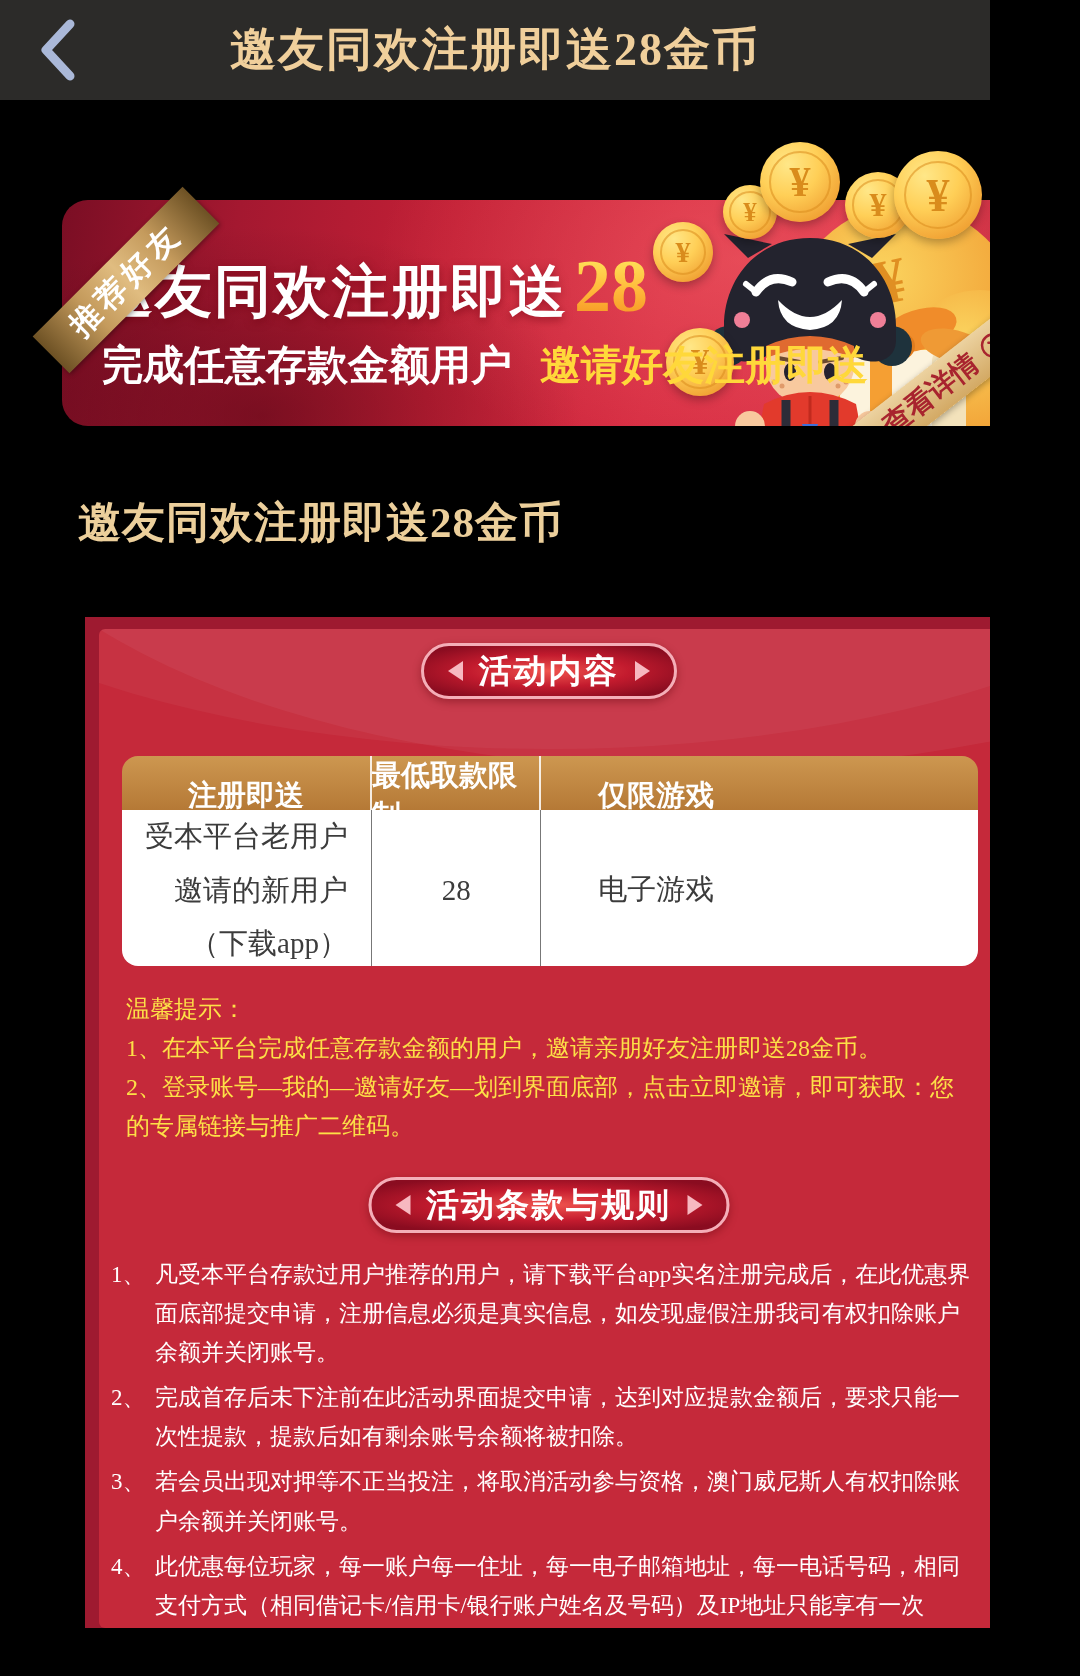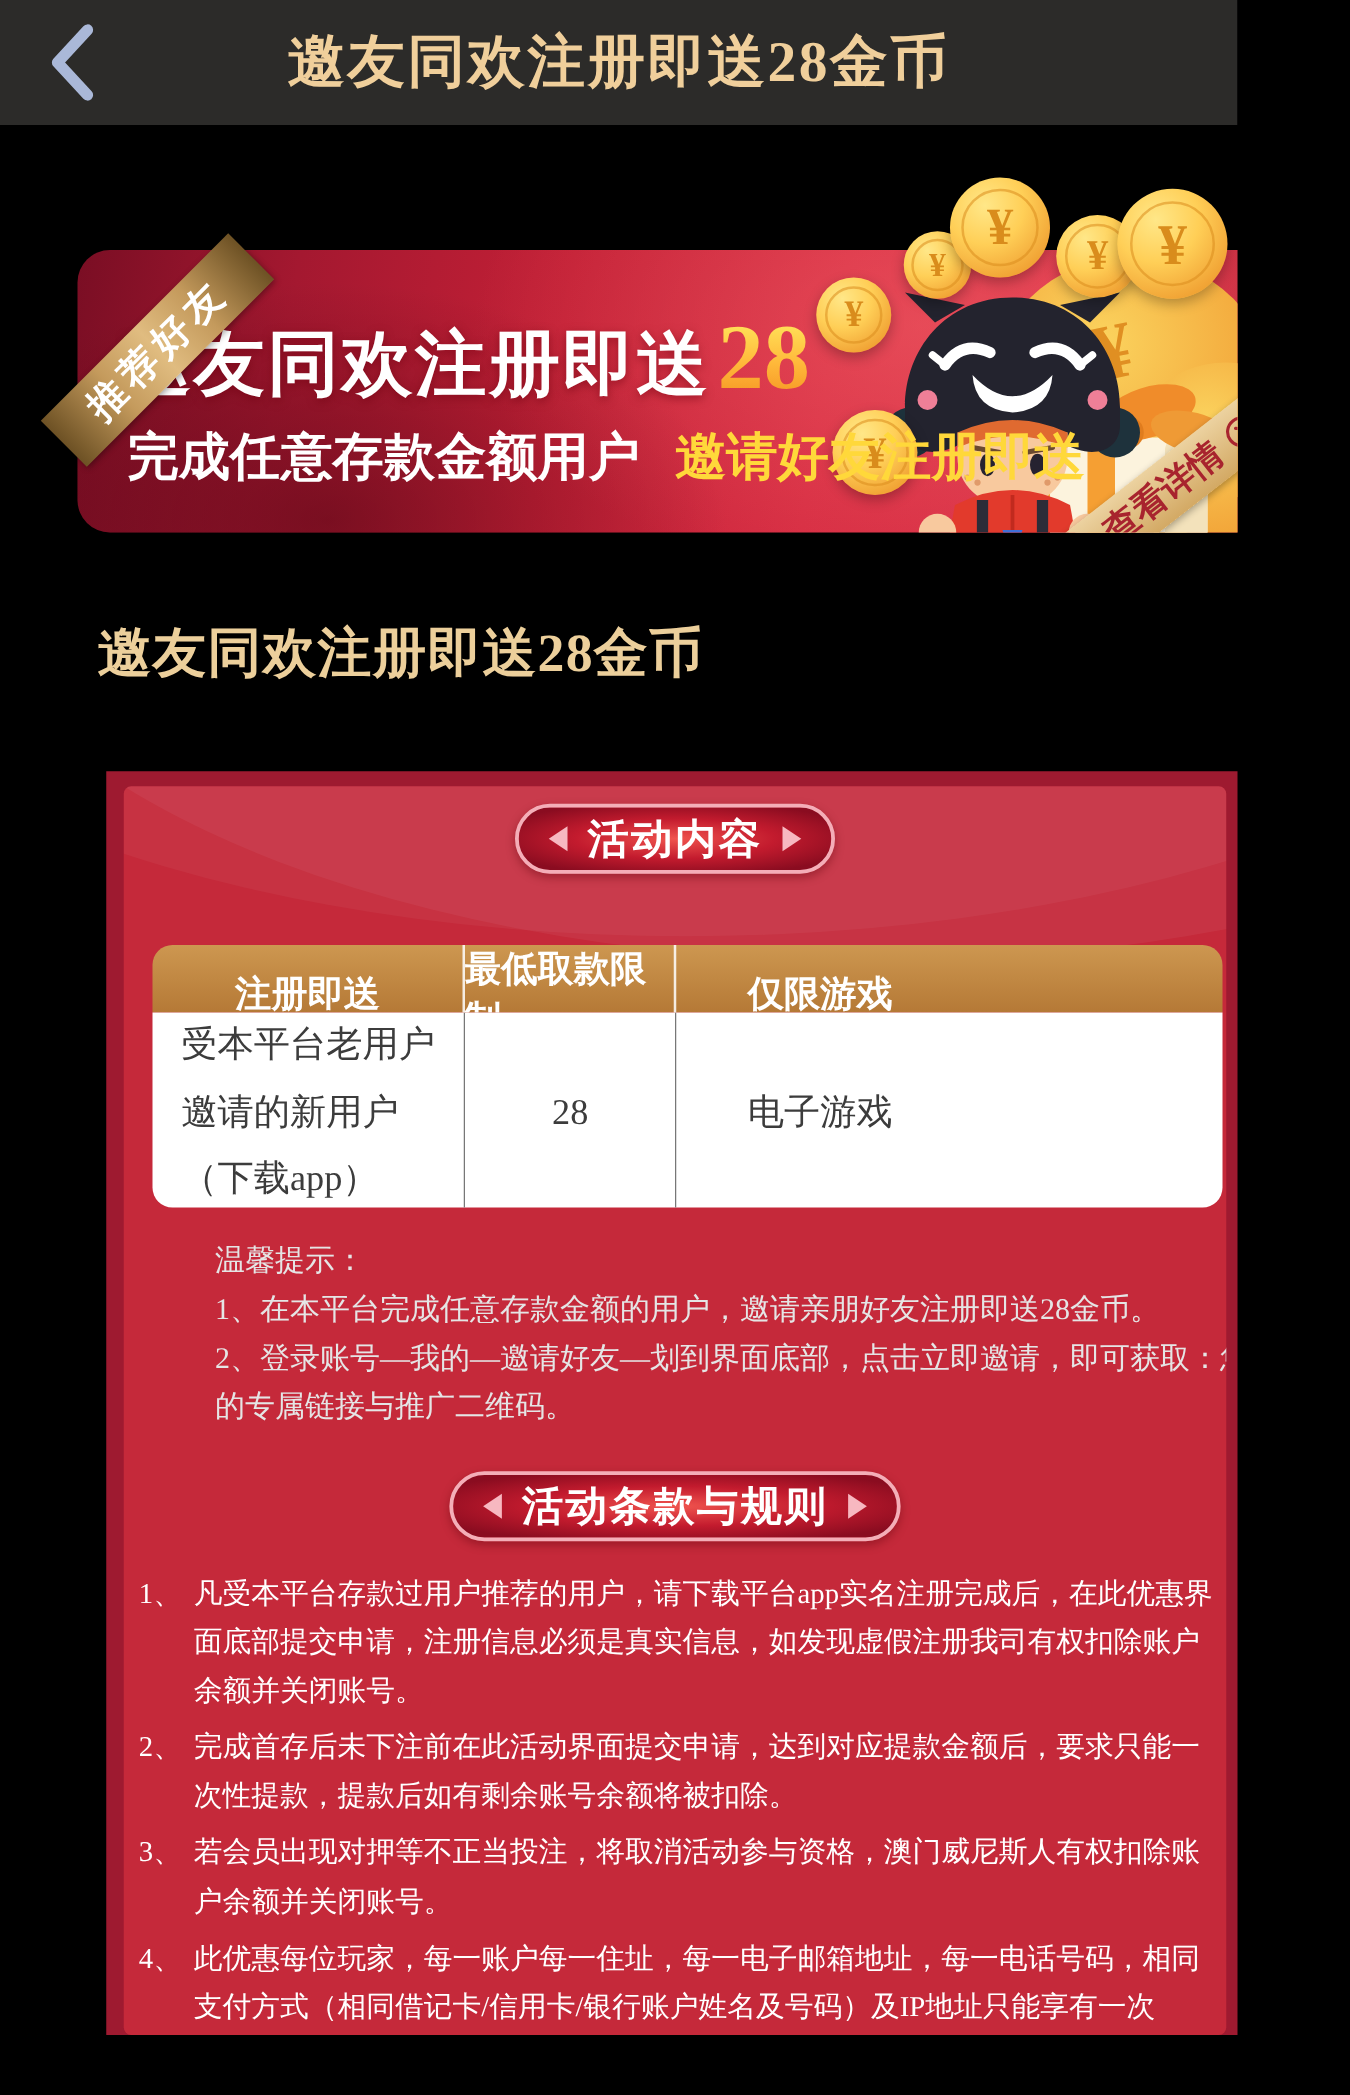--- a/index.html
+++ b/index.html
@@ -47,21 +47,21 @@
   .coin-d{left:783px;top:-28px;width:66px;height:66px;font-size:34px;}
   .coin-e{left:832px;top:-49px;width:88px;height:88px;font-size:46px;}
   .coin-f{left:604px;top:128px;width:68px;height:68px;font-size:36px;}
 
   
   .section-title{position:absolute;left:78px;top:494px;font-size:43px;font-weight:bold;color:#eccf9b;letter-spacing:1px;}
 
   
   .card{position:absolute;left:85px;top:617px;width:910px;height:1011px;background:#9e1a30;
     padding:12px 14px 0;box-sizing:border-box;}
-  .card-inner{position:relative;width:100%;height:999px;background:#c5293a;border-radius:6px;overflow:hidden;}
+  .card-inner{position:relative;width:100%;height:999px;background:#c5293a;border-radius:6px;overflow:hidden;padding-left:17px;}
   .wave1{position:absolute;left:-150px;top:-560px;width:1500px;height:700px;border-radius:50%;background:rgba(255,255,255,.05);}
   .wave2{position:absolute;left:-300px;top:-540px;width:1500px;height:660px;border-radius:50%;background:rgba(255,255,255,.045);}
 
   .pill{position:absolute;left:50%;transform:translateX(-50%);height:56px;box-sizing:border-box;
     border:3px solid #f4aeb8;border-radius:30px;
     background:radial-gradient(ellipse at center,#f0544e 0%,#c31b2e 45%,#8a0c20 85%);
     display:flex;align-items:center;gap:16px;padding:0 24px;box-shadow:0 3px 8px rgba(90,0,10,.4);
     color:#fff;font-size:33px;font-weight:bold;letter-spacing:2px;cursor:pointer;}
   .pill-content{top:14px;}
   .pill-rules{top:548px;}
@@ -72,26 +72,26 @@
   
   .promo-table{position:absolute;left:23px;top:127px;width:856px;}
   .thead{display:grid;grid-template-columns:29.2% 19.8% 26.8% 24.2%;height:54px;
     background:linear-gradient(180deg,#cd9750,#b57936);border-radius:16px 16px 0 0;overflow:hidden;}
   .th{display:flex;align-items:center;justify-content:center;color:#fff;font-size:29px;font-weight:bold;
     border-right:2px solid rgba(255,255,255,.85);}
   .th:last-child{border-right:none;}
   .tbody{display:grid;grid-template-columns:29.2% 19.8% 26.8% 24.2%;height:156px;background:#fff;
     border-radius:0 0 16px 16px;overflow:hidden;}
   .td{display:flex;align-items:center;justify-content:center;color:#3c3c3c;font-size:29px;
-    border-right:1px solid #777;text-align:left;}
+    border-right:1px solid #777;text-align:right;}
   .td:last-child{border-right:none;}
   .td-condition{white-space:pre-line;line-height:1.85;}
 
   
-  .tips{position:absolute;left:27px;top:361px;width:846px;color:#e5e5e5;font-size:24px;line-height:1.62;margin-left:46px;}
+  .tips{position:absolute;left:27px;top:361px;width:846px;color:#fde047;font-size:24px;line-height:1.62;}
   .tip-line{margin:0;}
 
   
   .rules{position:absolute;left:12px;top:626px;width:866px;color:#fff;font-size:23px;line-height:1.7;}
   .rule{display:flex;margin-bottom:6px;}
   .rule-num{flex:0 0 44px;}
   .rule-text{flex:1;}
 </style>
 </head>
 <body>

